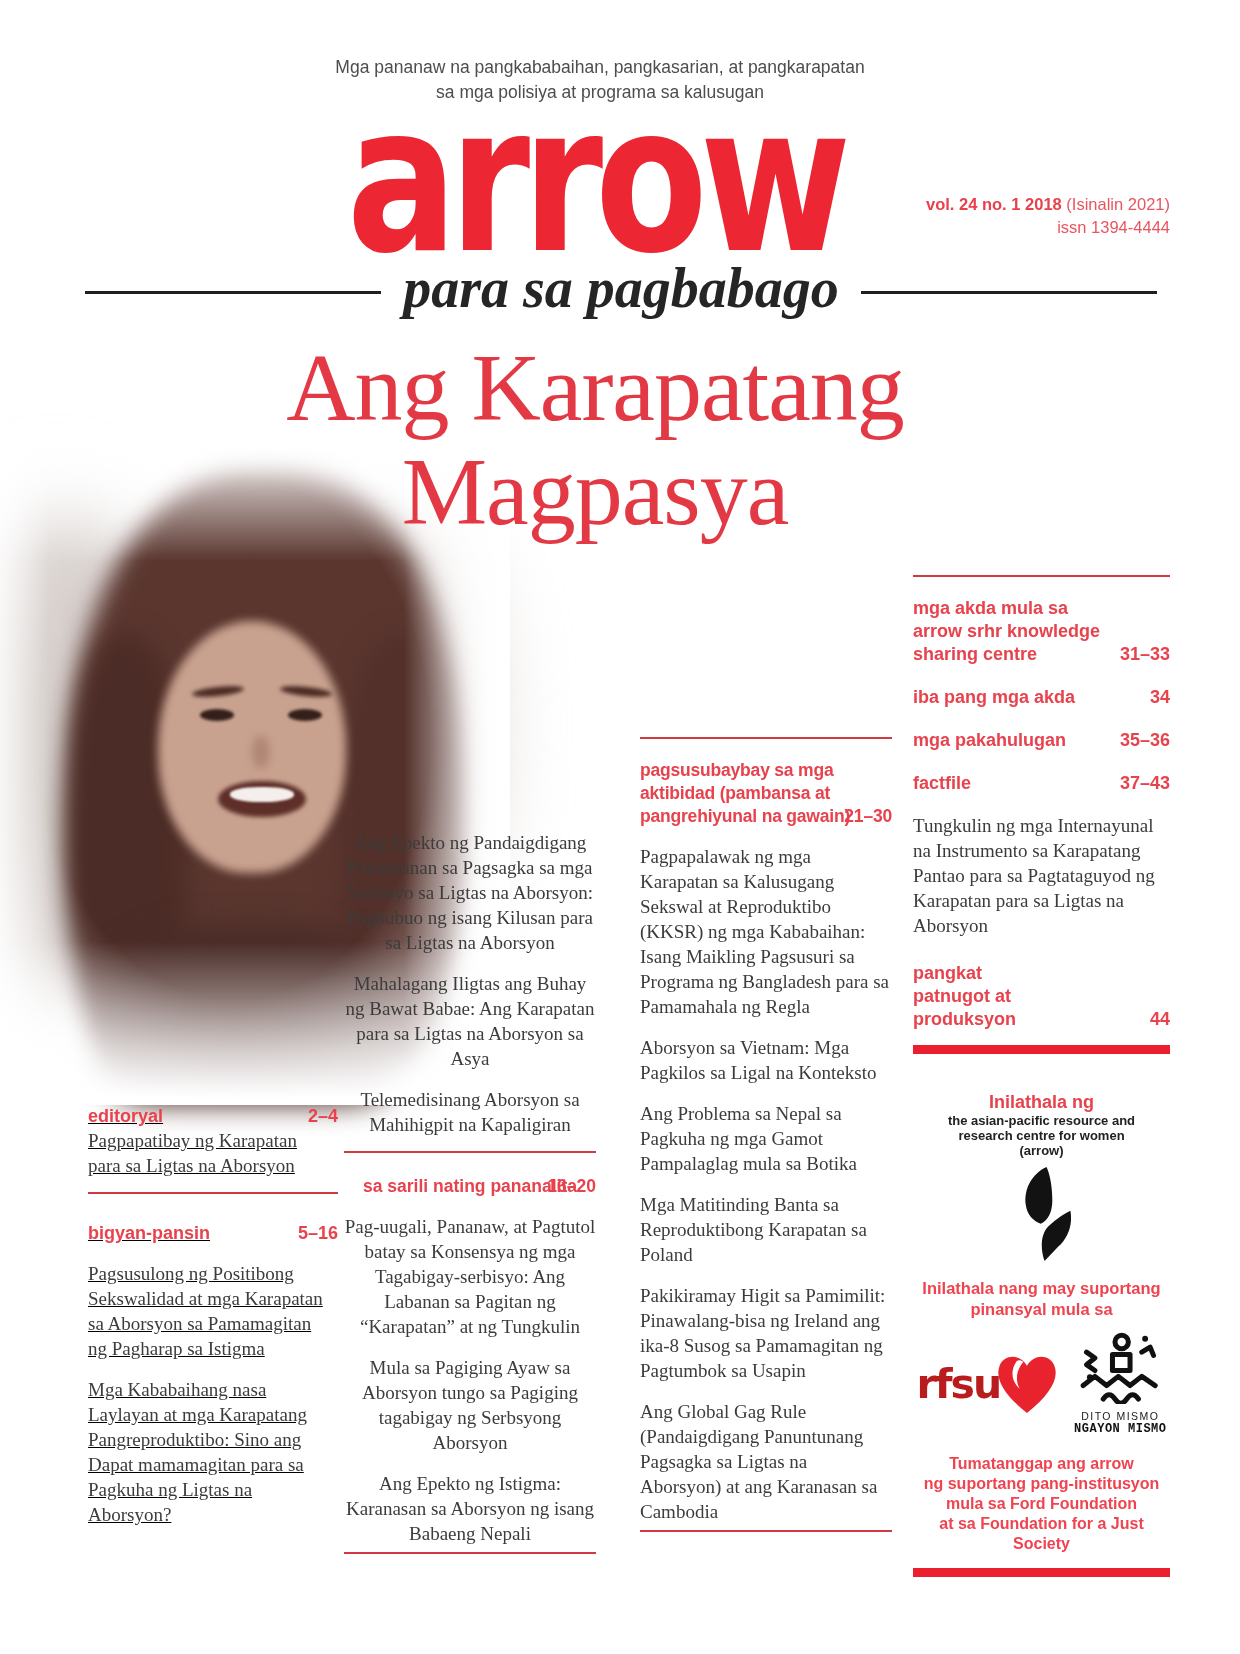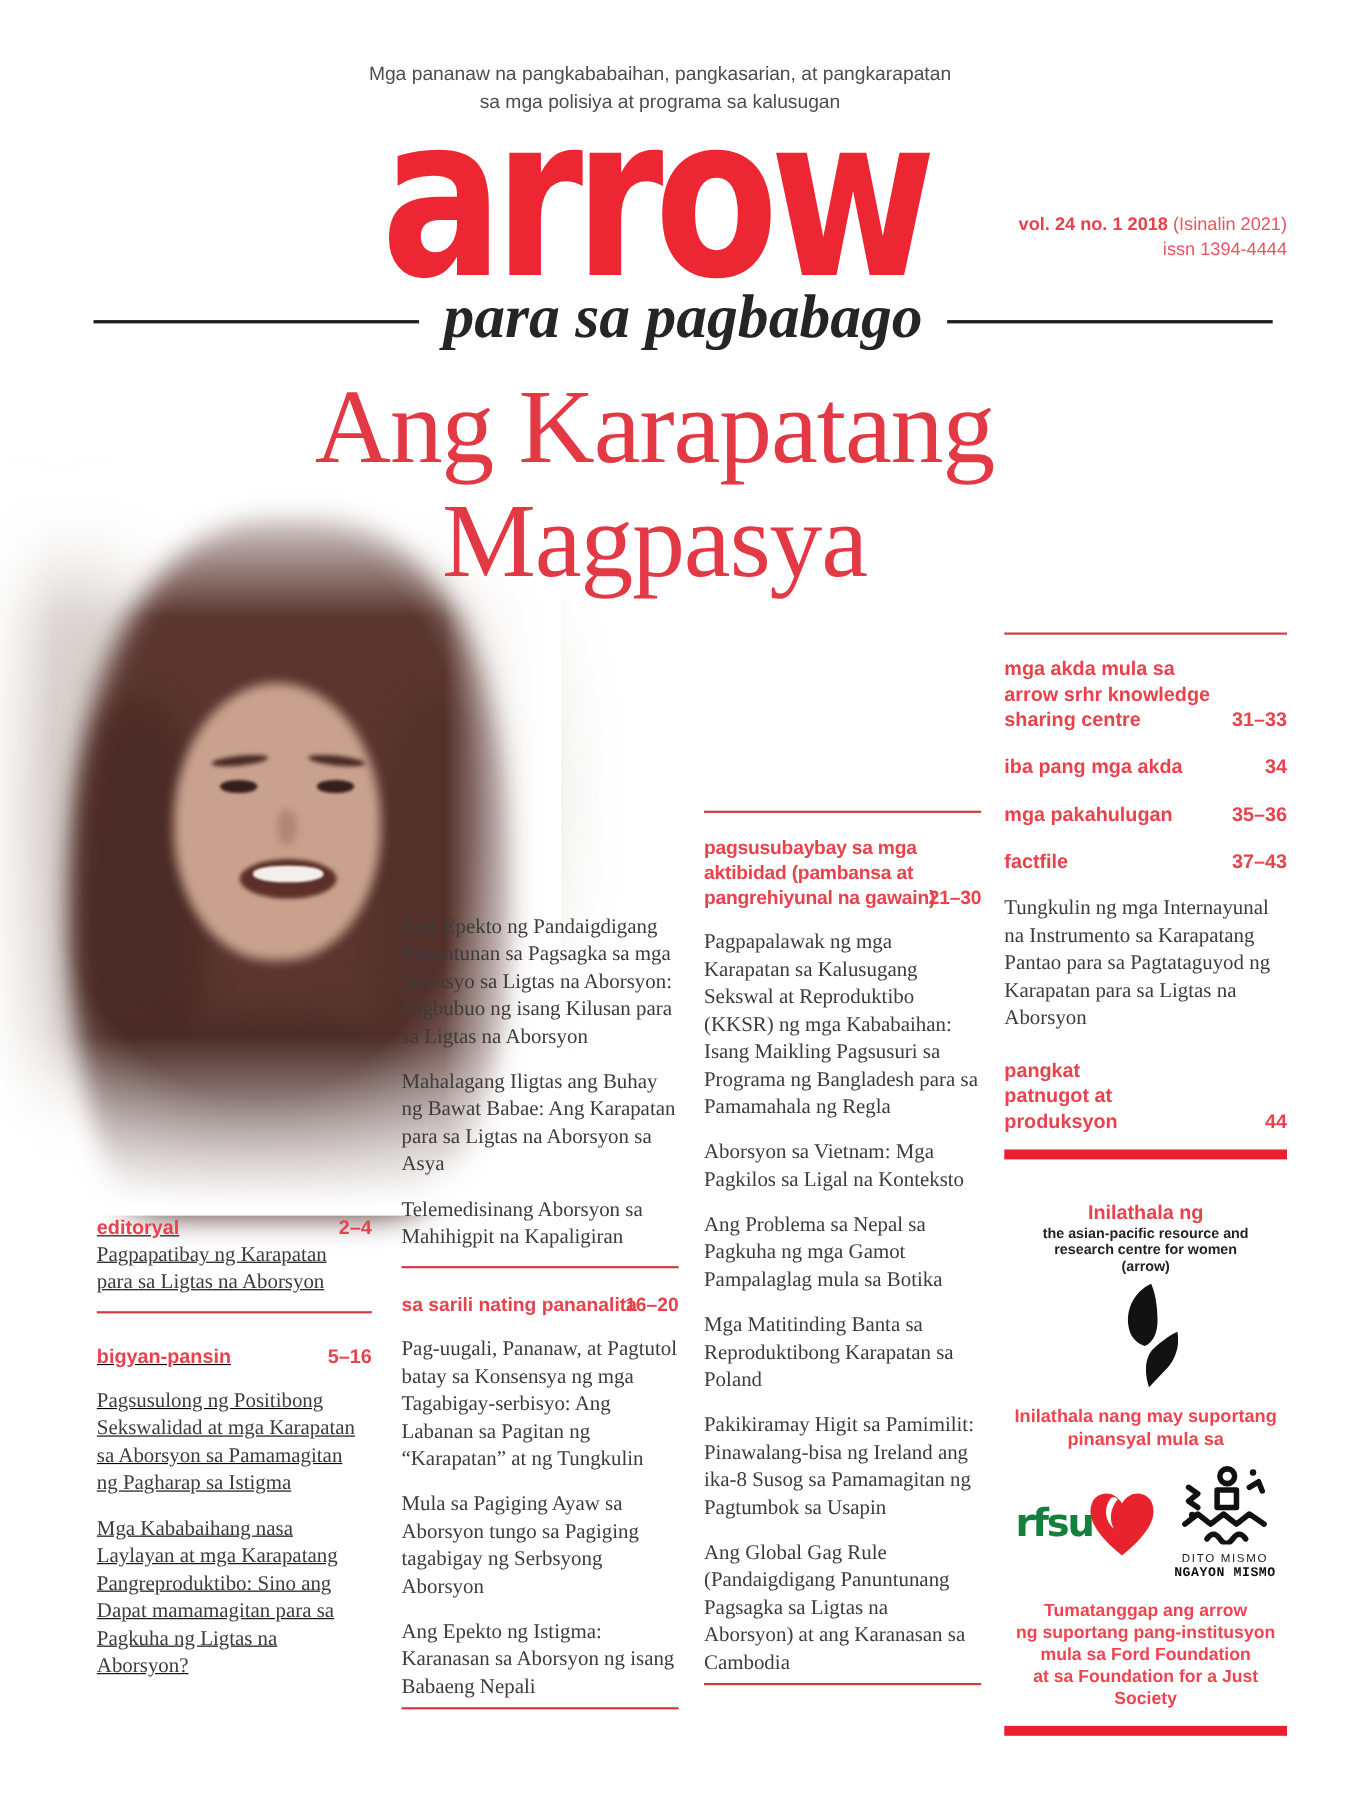--- a/index.html
+++ b/index.html
@@ -45,21 +45,21 @@
   .ph-sweater{left:120px;top:500px;width:300px;height:180px;background:#4a2c27;border-radius:40% 40% 20% 20%;filter:blur(14px);}
   .ph-fade{left:0;top:0;width:100%;height:100%;
     background:
       radial-gradient(ellipse at 48% 46%, rgba(255,255,255,0) 50%, rgba(255,255,255,.92) 96%),
       linear-gradient(to right, #fff 0%, rgba(255,255,255,0) 13%, rgba(255,255,255,0) 80%, #fff 98%),
       linear-gradient(to bottom, #fff 2%, rgba(255,255,255,0) 20%, rgba(255,255,255,0) 76%, #fff 99%);}
 
   
   .col{position:absolute;z-index:2;}
   .col1{left:88px;top:1105px;width:250px;text-decoration:underline;}
-  .col2{left:365px;top:830px;width:252px;}
+  .col2{left:344px;top:830px;width:252px;text-align:center;}
   .col3{left:640px;top:737px;width:252px;}
   .col4{left:913px;top:575px;width:257px;}
 
   .thead{position:relative;color:#e8424d;font-weight:bold;font-size:18px;line-height:23px;}
   .thead .hd{display:block;max-width:198px;}
   .thead .pg{position:absolute;right:0;bottom:0;max-width:none;}
   .col1 .thead .hd{max-width:170px;}
   .col2 .thead{font-size:17.5px;}
   .col2 .thead .hd{max-width:none;white-space:nowrap;}
   .col3 .thead{font-size:17.5px;letter-spacing:-0.2px;}
@@ -81,22 +81,22 @@
   
   .pub{text-align:center;}
   .pubhead{color:#e8424d;font-weight:bold;font-size:18px;}
   .pubname{font-size:13px;font-weight:bold;color:#222;line-height:15px;}
   .alogo{display:block;margin:6px auto 0;}
   .suphead{color:#ef4450;font-weight:bold;font-size:16.5px;line-height:21px;}
   .suptext{color:#ef4450;font-weight:bold;font-size:16px;line-height:20px;}
 
   .logos{display:flex;justify-content:center;align-items:center;gap:10px;}
   .rfsu{display:flex;align-items:center;}
-  .rfsu-t{font-family:"DejaVu Sans", sans-serif;font-weight:bold;font-size:35px;
-          letter-spacing:-2px;color:#15803d;}
+  .rfsu-t{font-family:"DejaVu Sans", sans-serif;font-weight:bold;font-size:41px;
+          letter-spacing:-2px;color:#b91c1c;}
   .rfsu-h{margin-left:-10px;margin-top:-4px;}
   .dito{text-align:center;}
   .dito-t1{font-size:10.5px;letter-spacing:1.5px;color:#1a1a1a;margin-top:2px;}
   .dito-t2{font-size:12px;font-weight:bold;letter-spacing:.5px;color:#111;font-family:Liberation Mono, monospace;}
 </style>
 </head>
 <body>
 
 <div class="page">
 

